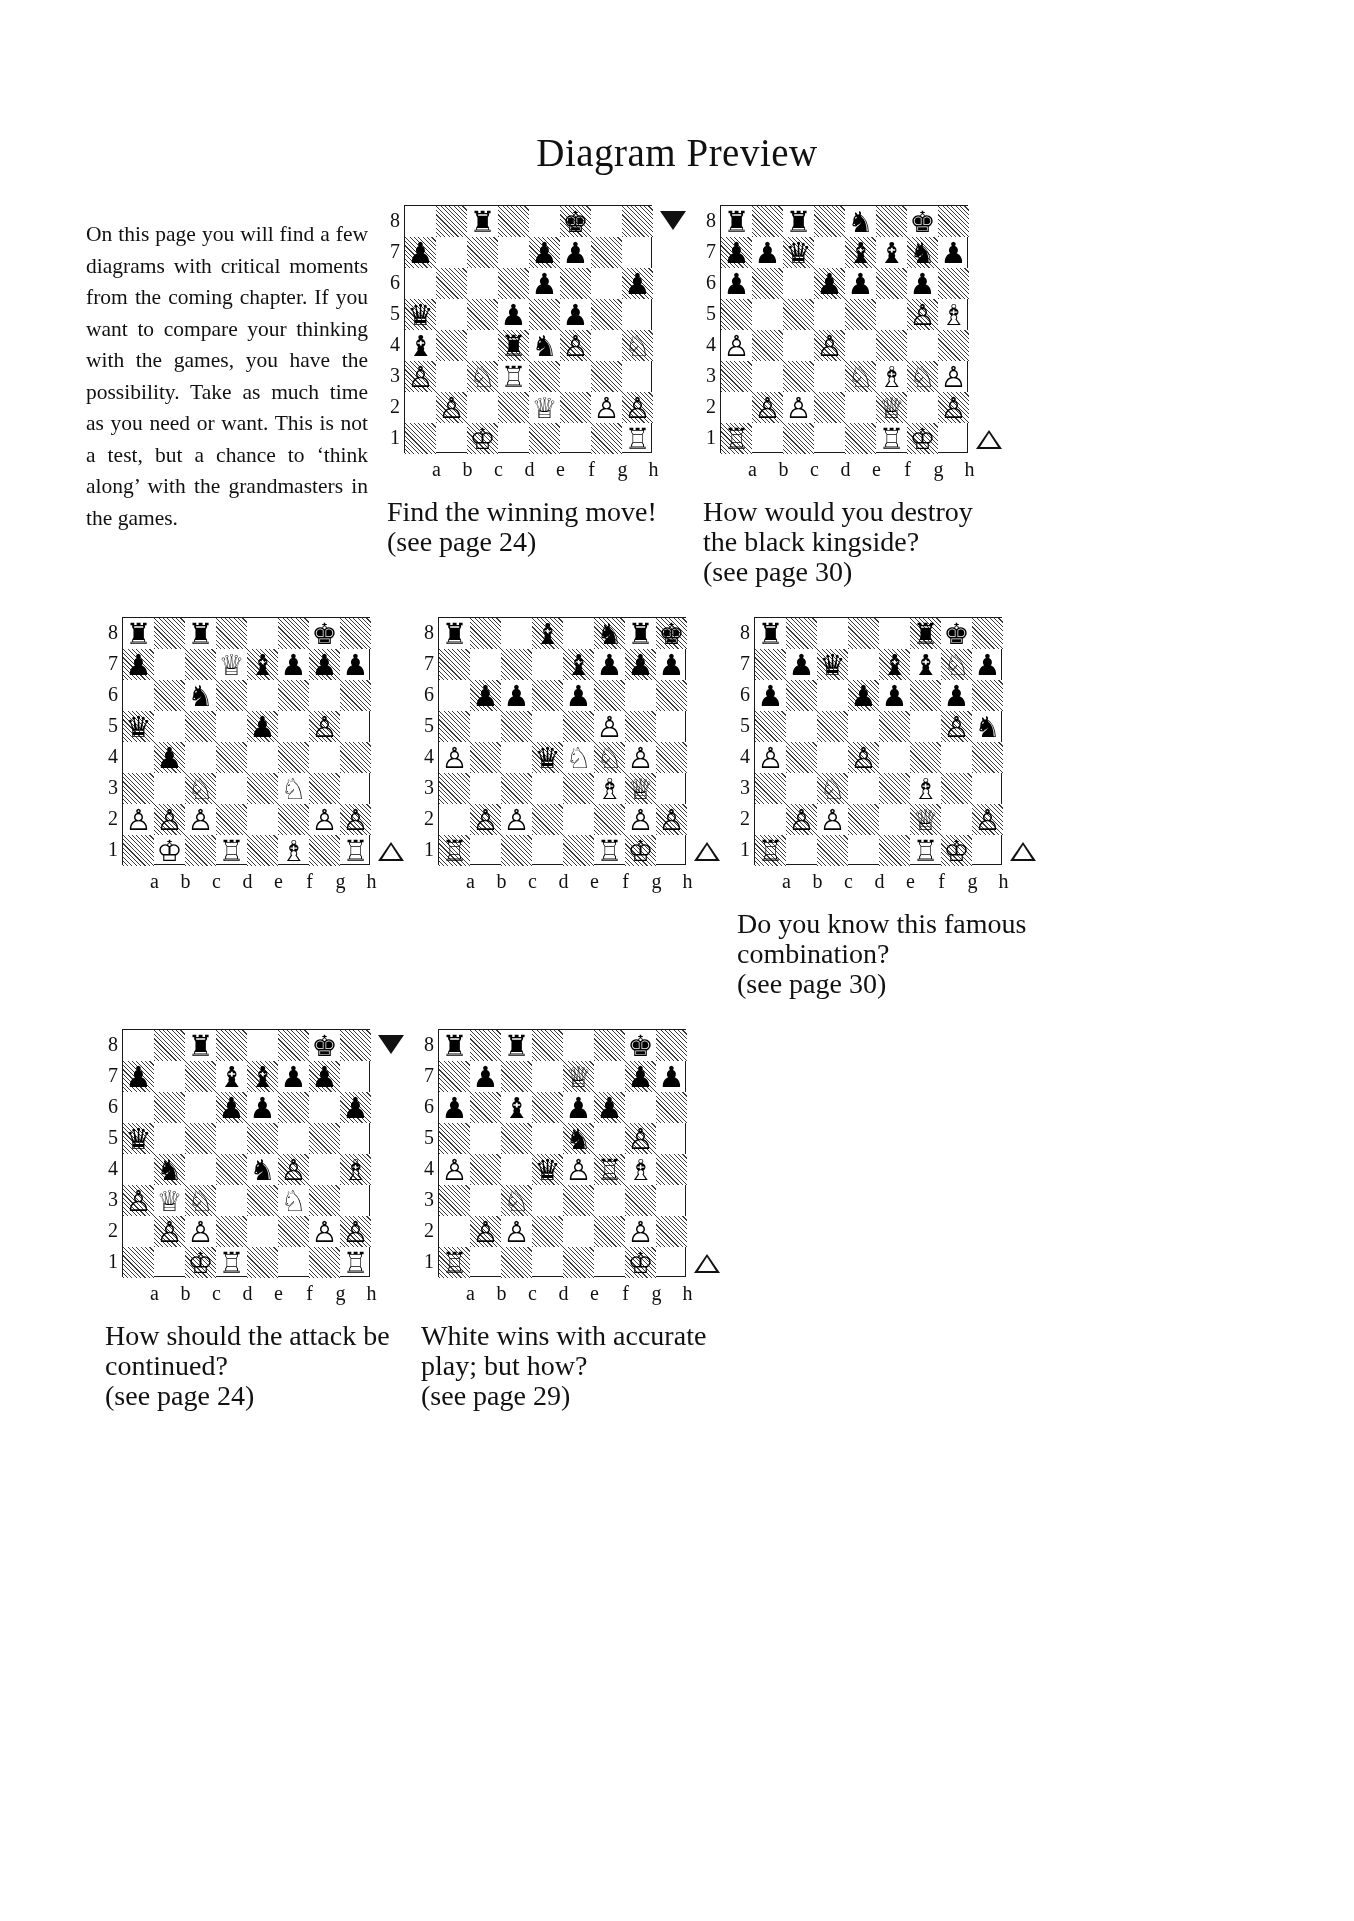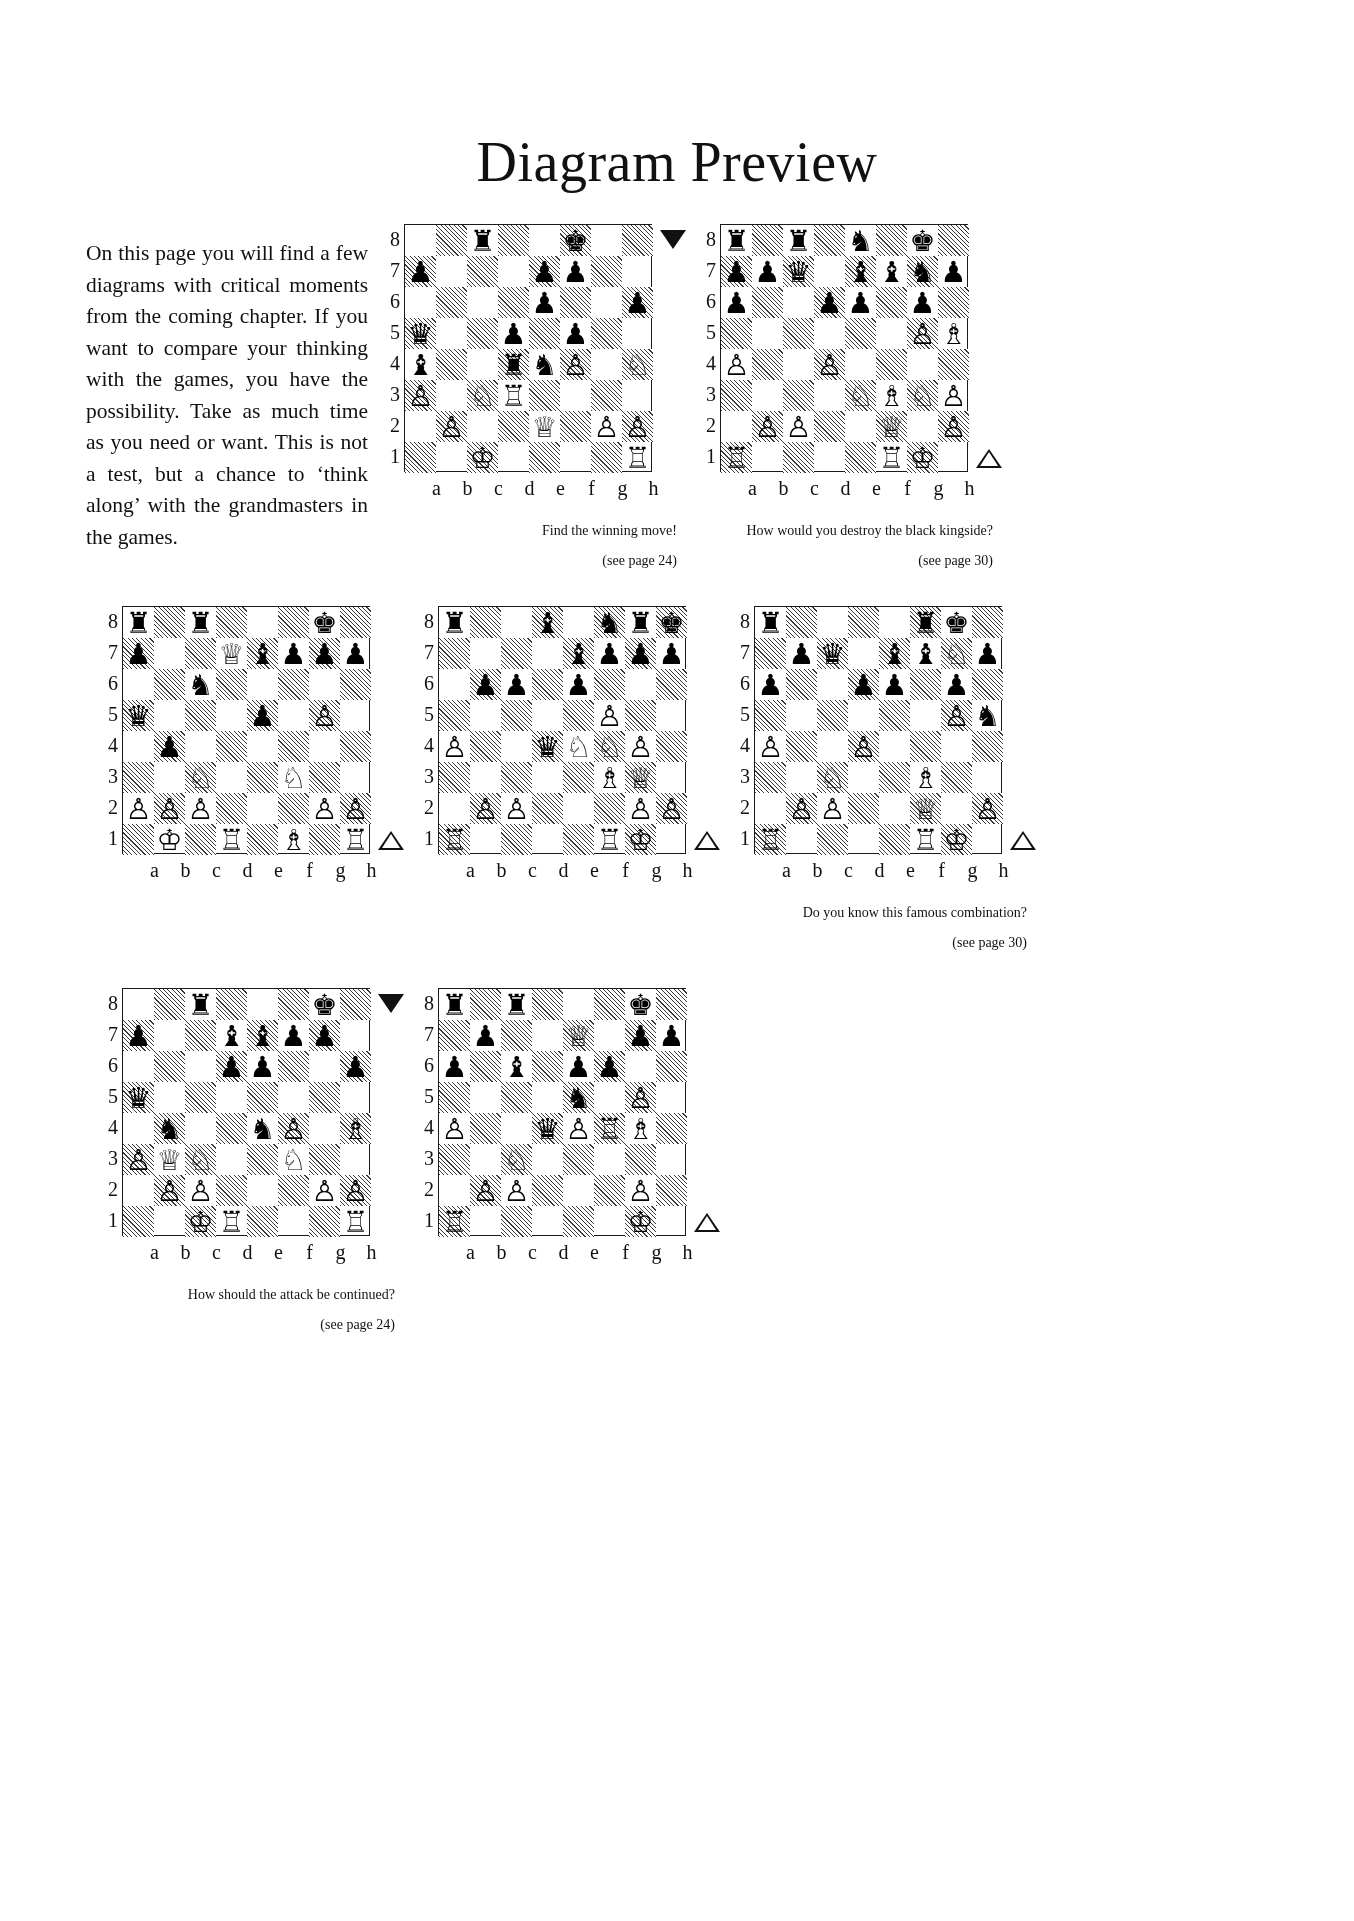--- a/index.html
+++ b/index.html
@@ -15,21 +15,21 @@
   }
   .page {
     position: relative;
     width: 1354px;
     height: 1921px;
     padding: 0;
   }
   
   .page-title {
     text-align: center;
-    font-size: 56px;
+    font-size: 39px;
     font-weight: 400;
     letter-spacing: 0.5px;
     margin: 0;
     padding-top: 130px;
     font-family: "Liberation Serif", "DejaVu Serif", serif;
   }
 
   
   .rows { margin-top: 30px; }
   .row {
@@ -160,22 +160,22 @@
     margin-top: 5px;
   }
   .file-lbl {
     font-size: 20px;
     text-align: center;
     color:#111;
   }
   .caption {
     margin-top: 16px;
     width: 290px;
-    text-align: right;
-    font-size: 14px;
+    text-align: left;
+    font-size: 28px;
     line-height: 30px;
   }
   .caption .ref { display:block; }
 </style>
 </head>
 <body>
 
 <div class="page">
 
   <h1 class="page-title">Diagram Preview</h1>
@@ -1215,17 +1215,18 @@
           <div class="files">
             <div class="file-lbl">a</div>
             <div class="file-lbl">b</div>
             <div class="file-lbl">c</div>
             <div class="file-lbl">d</div>
             <div class="file-lbl">e</div>
             <div class="file-lbl">f</div>
             <div class="file-lbl">g</div>
             <div class="file-lbl">h</div>
           </div>
+          <div class="caption"><span>White wins with accurate play; but how?</span><span class="ref">(see page 29)</span></div>
         </div>
     </div>
 
   </div>
 </div>
 
 </body></html>

